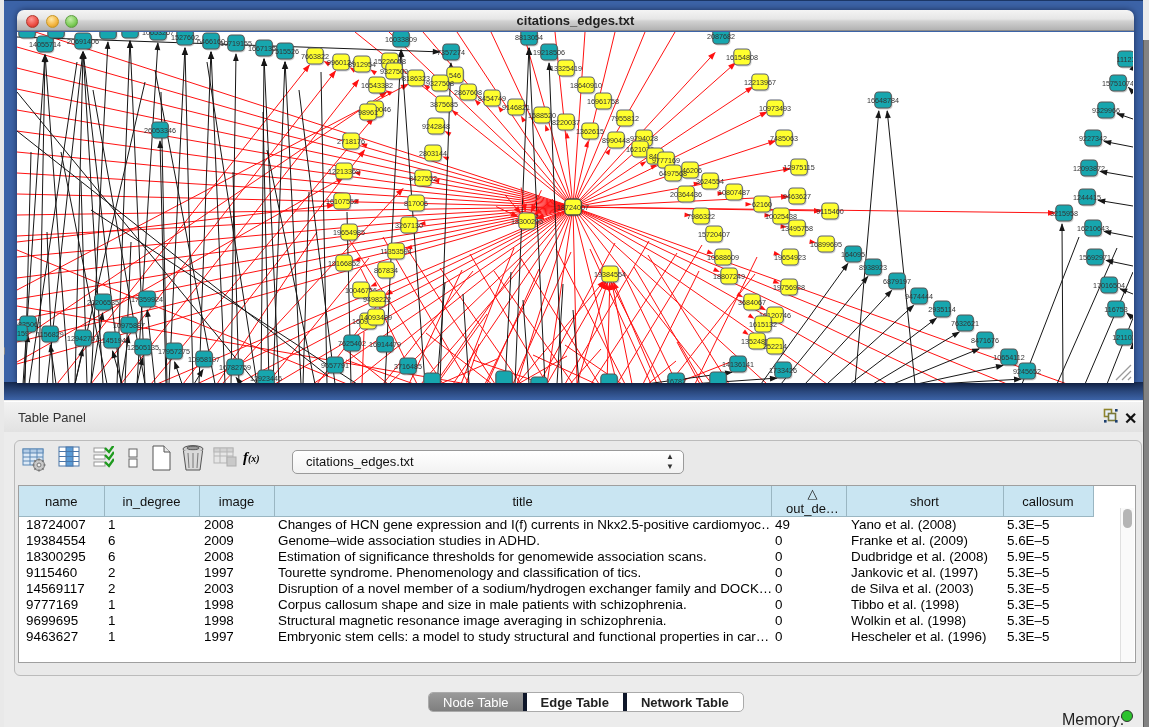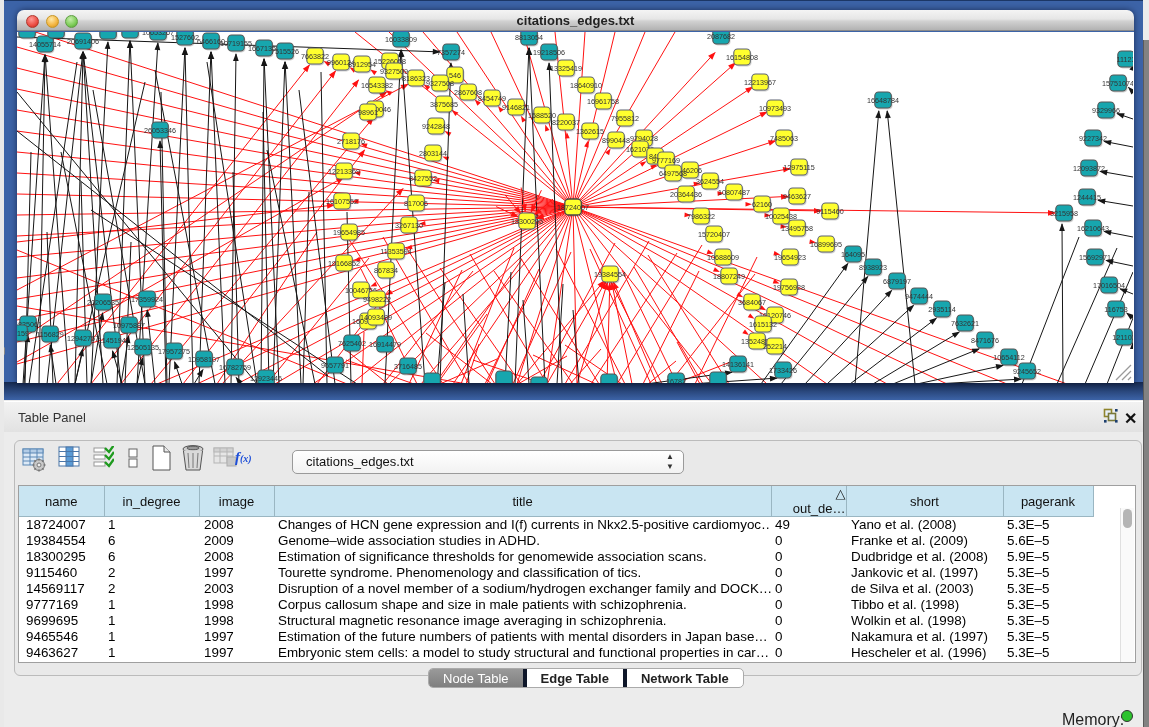--- a/index.html
+++ b/index.html
@@ -51,21 +51,21 @@
 table { border-collapse:collapse; table-layout:fixed; font-size:13.4px; width:1074px; }
 th { background:#c9e5f2; border:1px solid #9ab6c2; border-top:none; font-weight:normal;
   height:21px; font-size:13px; color:#111; padding:0; }
 th:first-child { border-left:none;margin-top:39px; }
 td { height:16px; padding:0 0 0 7px; color:#000; white-space:nowrap; overflow:hidden; }
 td:nth-child(2){padding-left:4px} td:nth-child(3){padding-left:5px} td:nth-child(4){padding-left:4px}
 td:nth-child(5){padding-left:4px} td:nth-child(7){padding-left:4px}
 td.c { padding-left:5px; }
 #vscroll { position:absolute; right:1px; top:22px; width:14px; height:155px; background:#fafafa; border-left:1px solid #e0e0e0;}
 #vthumb { position:absolute; left:2px; top:1px; width:9px; height:19px; background:#b5b5b5; border-radius:5px; }
-#tabs { position:absolute; left:428px; top:268px; height:20px; display:flex;
+#tabs { position:absolute; left:428px; top:292px; height:20px; display:flex;
   border:1px solid #aaa; border-radius:5px; overflow:hidden; background:#fff;
   font-size:13px; font-weight:bold; }
 #tabs div { padding:1px 14px 0 14px; line-height:18px; color:#222; }
 #tabs div.sel { background:linear-gradient(#9a9a9a,#7f7f7f); color:#fff; font-weight:normal; }
 #tabs div + div { border-left:4px solid #0f172a; }
 #mem { position:absolute; left:1062px; top:311px; font-size:16px; color:#222; }
 #memdot { position:absolute; left:1121px; top:310px; width:12px; height:12px; border-radius:50%;
   background:#2dc32e; border:1.5px solid #333; }
 
 
@@ -910,43 +910,43 @@
           <ellipse cx="13" cy="4" rx="6" ry="1.8" fill="#9a9a9a" stroke="#555"></ellipse>
           <path d="M3.4 6.5 L6 26 h14 L22.6 6.5" fill="#d9d9d9" stroke="#555"></path>
           <path d="M8 9 l1 15 M13 9 v15 M18 9 l-1 15" stroke="#777" fill="none"></path>
         </svg>
         <svg class="ic" style="left:194px;top:2px" width="24" height="22" viewBox="0 0 24 22">
           <rect x="1" y="2" width="19" height="15" fill="#e6e6e6" stroke="#b5b5b5"></rect>
           <rect x="1" y="2" width="19" height="4" fill="#d2d2d2" stroke="#b5b5b5"></rect>
           <path d="M1 10 h19 M7 2 v15 M14 2 v15" stroke="#b5b5b5" fill="none"></path>
           <rect x="14" y="11" width="9" height="9" fill="#c9c9c9" stroke="#adadad"></rect>
         </svg>
-        <div class="ic" style="left:216px;top:5px;position:absolute;font-size:15px;font-style:italic;font-weight:bold;font-family:'Liberation Serif',serif;color:#1d4ed8">f<span style="font-size:10px">(x)</span></div>
+        <div class="ic" style="left:224px;top:5px;position:absolute;font-size:15px;font-style:italic;font-weight:bold;font-family:'Liberation Serif',serif;color:#000000">f<span style="font-size:10px">(x)</span></div>
         <div id="combo">citations_edges.txt<div class="arr">▲<br>▼</div></div>
       </div>
       <div id="tbl">
         <table>
           <colgroup>
               <col style="width:85px">
               <col style="width:95px">
               <col style="width:75px">
               <col style="width:497px">
               <col style="width:75px">
               <col style="width:157px">
               <col style="width:90px">
             </colgroup>
           <tbody>
               <tr>
                 <th>name</th>
                 <th>in_degree</th>
                 <th>image</th>
                 <th>title</th>
-                <th style="text-align:right;padding-left:8px">△ out_de…</th>
+                <th style="text-align:center;padding-left:8px">△ out_de…</th>
                 <th>short</th>
-                <th>pagerank</th>
+                <th>callosum</th>
               </tr>
           <tr>
                 <td>18724007</td>
                 <td>1</td>
                 <td>2008</td>
                 <td>Changes of HCN gene expression and I(f) currents in Nkx2.5‑positive cardiomyoc…</td>
                 <td>49</td>
                 <td class="c">Yano et al. (2008)</td>
                 <td>5.3E–5</td>
               </tr>
@@ -998,29 +998,20 @@
           <tr>
                 <td>9699695</td>
                 <td>1</td>
                 <td>1998</td>
                 <td>Structural magnetic resonance image averaging in schizophrenia.</td>
                 <td>0</td>
                 <td class="c">Wolkin et al. (1998)</td>
                 <td>5.3E–5</td>
               </tr>
           <tr>
-                <td>9465546</td>
-                <td>1</td>
-                <td>1997</td>
-                <td>Estimation of the future numbers of patients with mental disorders in Japan base…</td>
-                <td>0</td>
-                <td class="c">Nakamura et al. (1997)</td>
-                <td>5.3E–5</td>
-              </tr>
-          <tr>
                 <td>9463627</td>
                 <td>1</td>
                 <td>1997</td>
                 <td>Embryonic stem cells: a model to study structural and functional properties in car…</td>
                 <td>0</td>
                 <td class="c">Hescheler et al. (1996)</td>
                 <td>5.3E–5</td>
               </tr>
         </tbody>
           </table>

